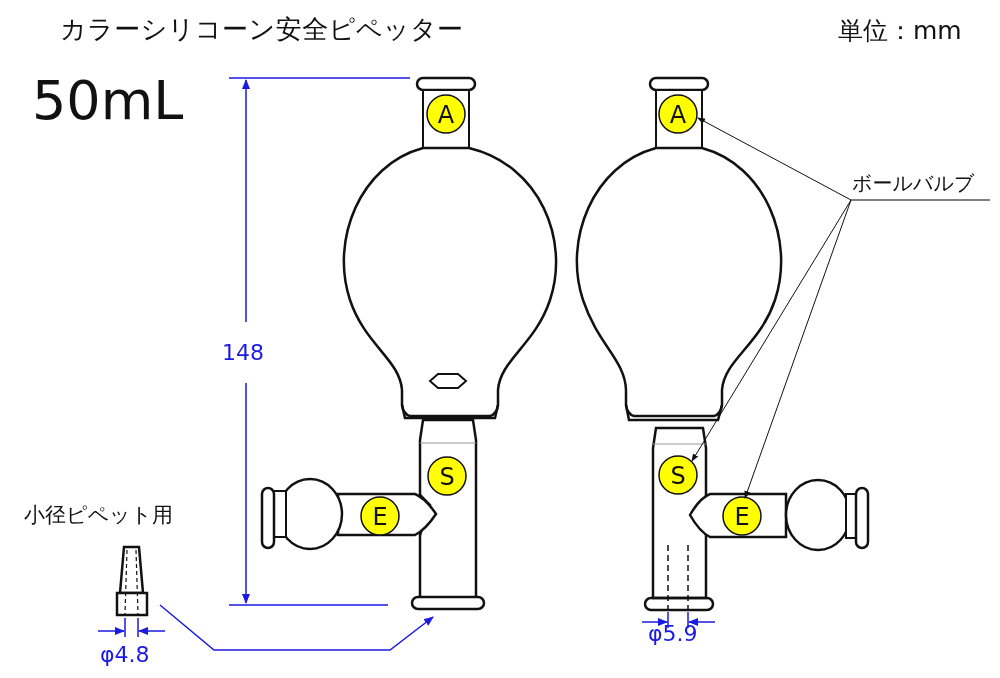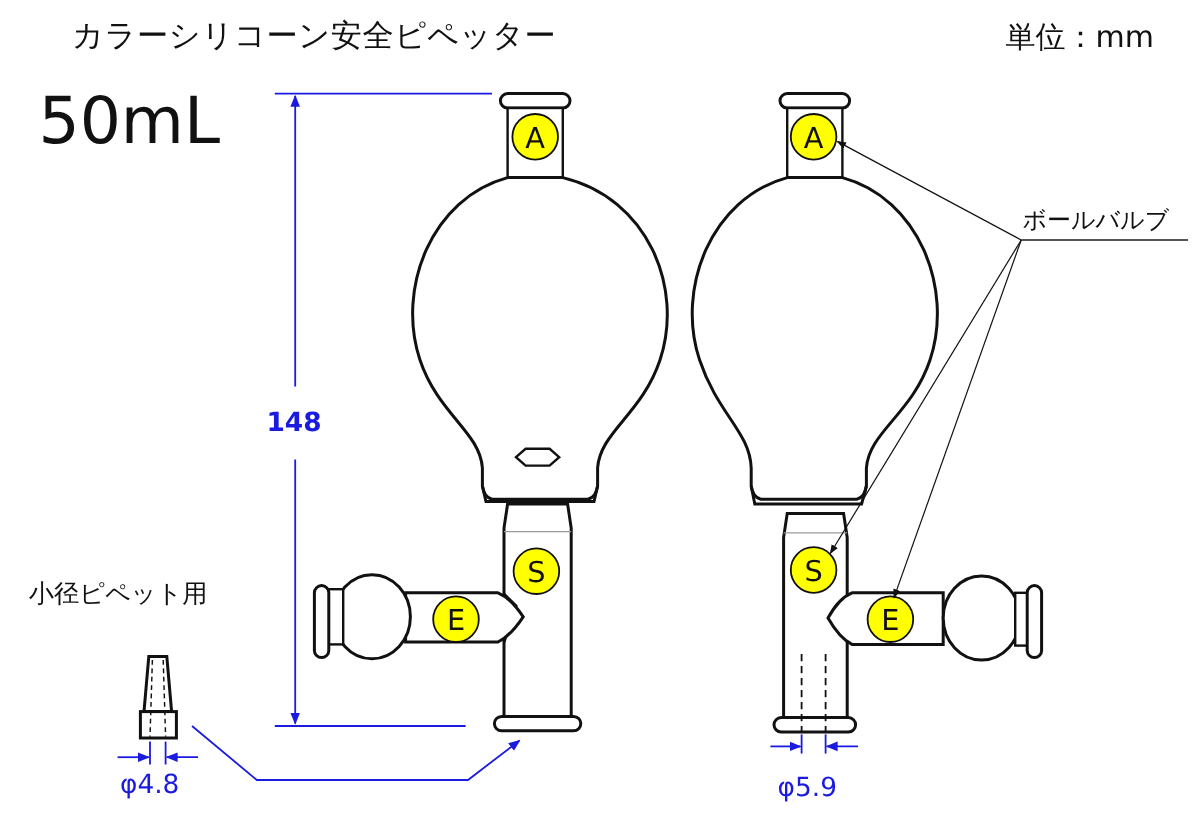--- a/index.html
+++ b/index.html
@@ -1,39 +1,39 @@
 <!DOCTYPE html>
 <html><head>
 <meta charset="utf-8">
 <style>
   html, body { margin: 0; padding: 0; background: #ffffff; }
   body { width: 1000px; height: 678px; position: relative; overflow: hidden;
          font-family: "DejaVu Sans", "Liberation Sans", sans-serif; color: #111; }
   .title { position: absolute; left: 28px; top: 12px; font-size: 26px; letter-spacing: 0.5px; margin-left: 32px; }
   .unit { position: absolute; left: 838px; top: 14px; font-size: 25px; }
   .capacity { position: absolute; left: 32px; top: 74px; font-size: 54px; line-height: 1; }
-  .adapter-label { position: absolute; left: 24px; top: 480px; font-size: 21px; line-height: 30px; }
+  .adapter-label { position: absolute; left: 24px; top: 500px; font-size: 21px; line-height: 30px; }
   .dim { position: absolute; color: #1a1ae0; font-size: 22px; }
   .callout { position: absolute; left: 852px; top: 170px; font-size: 20px; }
   svg { position: absolute; left: 0; top: 0; }
 </style>
 </head>
 <body>
 
 <div class="title">カラーシリコーン安全ピペッター</div>
 <div class="unit">単位：mm</div>
 <div class="capacity">50mL</div>
 
 <div class="adapter-label">
   <div>小径ピペット用</div>
 </div>
 
-<div class="dim" style="left:222px; top:340px;font-weight:bold;">148</div>
+<div class="dim" style="left:222px; top:340px;">148</div>
 <div class="dim" style="left:100px; top:642px;text-align:right;">φ4.8</div>
-<div class="dim" style="left:648px; top:644px;">φ5.9</div>
+<div class="dim" style="left:648px; top:621px;">φ5.9</div>
 
 <div class="callout">ボールバルブ</div>
 
 <svg width="1000" height="678" viewBox="0 0 1000 678">
   <defs>
     <marker id="arrB" markerWidth="10" markerHeight="10" refX="9" refY="5" orient="auto" markerUnits="userSpaceOnUse">
       <path d="M0,1 L10,5 L0,9 Z" fill="#1a1ae0"></path>
     </marker>
     <marker id="arrK" markerWidth="8" markerHeight="8" refX="7" refY="4" orient="auto" markerUnits="userSpaceOnUse">
       <path d="M0,1 L8,4 L0,7 Z" fill="#111"></path>

